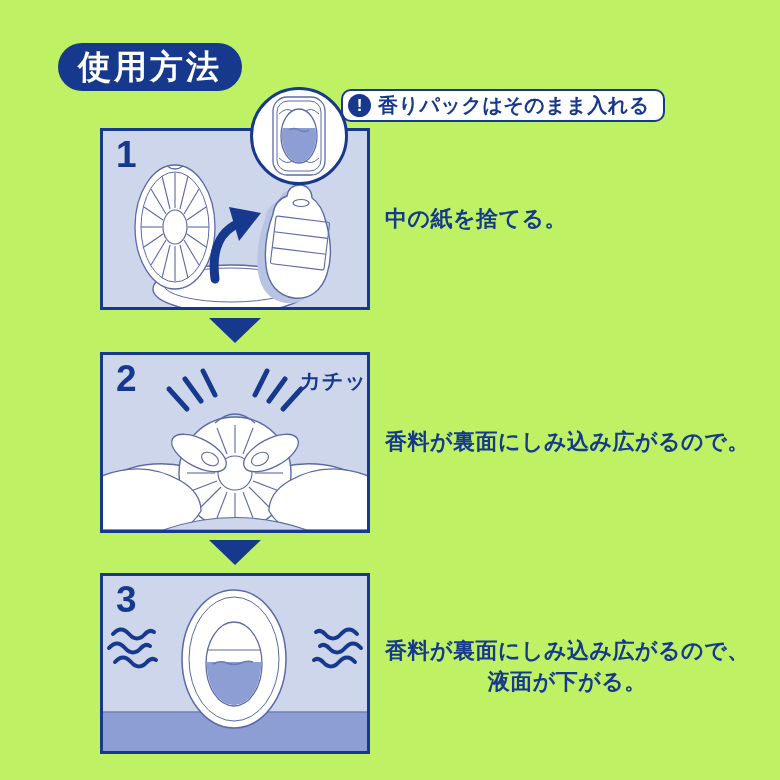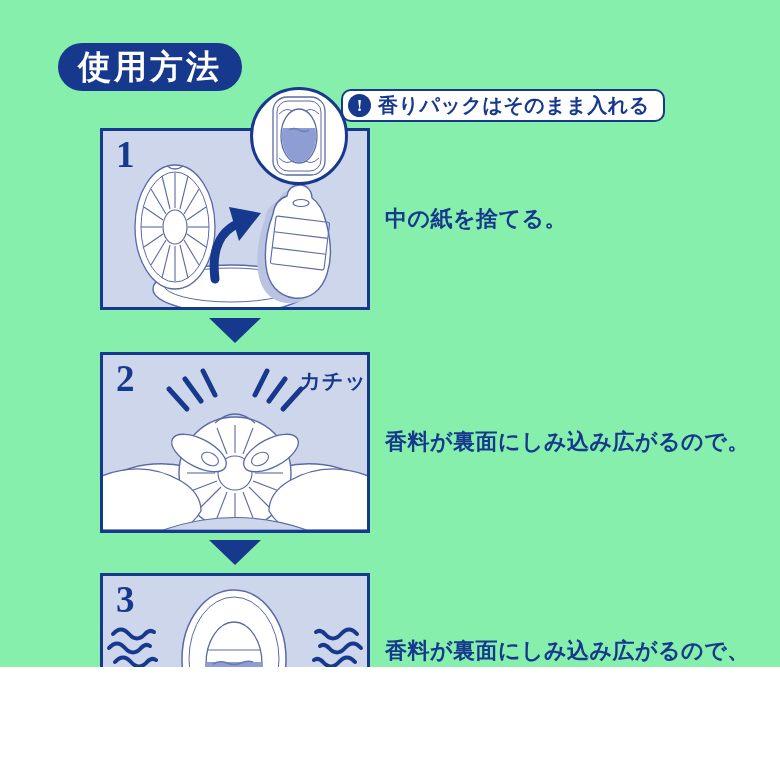--- a/index.html
+++ b/index.html
@@ -1,17 +1,17 @@
 <!DOCTYPE html>
 <html><head>
 <meta charset="utf-8">
 <style>
   html,body{margin:0;padding:0;}
   body{font-family:"Liberation Sans","DejaVu Sans",sans-serif;}
-  .canvas{position:relative;width:780px;height:667px;background:#86efac;overflow:hidden;font-family:Liberation Serif, serif;}
+  .canvas{position:relative;width:780px;height:780px;background:#bef264;overflow:hidden;}
 
   
   .title-pill{position:absolute;left:58px;top:43px;width:184px;height:48px;
     background:#16388d;border-radius:26px;display:flex;align-items:center;justify-content:center;}
   .title-pill span{color:#ffffff;font-size:33px;font-weight:bold;letter-spacing:3px;}
 
   
   .callout{position:absolute;left:341px;top:89px;height:33px;background:#ffffff;
     border:2.5px solid #16388d;border-radius:10px;display:flex;align-items:center;
     gap:7px;padding:0 13px 0 5px;box-sizing:border-box;z-index:4;}
@@ -30,21 +30,21 @@
   #box2{top:352px;}
   #box3{top:573px;}
   .step-num{position:absolute;left:13px;top:4px;color:#16388d;font-size:37px;font-weight:bold;z-index:2;line-height:1.1;}
   .step-box svg{position:absolute;left:0;top:0;}
 
   .sfx{position:absolute;left:0;top:12px;width:100%;text-align:right;color:#16388d;
     font-size:21px;font-weight:bold;z-index:2;letter-spacing:1px;}
 
   
   .caption{position:absolute;left:385px;margin:0;color:#16388d;font-size:22px;font-weight:bold;
-    letter-spacing:0.5px;line-height:1.42;white-space:pre-line;}
+    letter-spacing:0.5px;line-height:1.42;white-space:pre-line;text-align:center;}
   .c1{top:203px;}
   .c2{top:426px;}
   .c3{top:635px;}
 
   
   .down-arrow{position:absolute;left:209px;width:0;height:0;
     border-left:26px solid transparent;border-right:26px solid transparent;border-top:25px solid #16388d;}
   .a1{top:318px;}
   .a2{top:540px;}
 </style>

